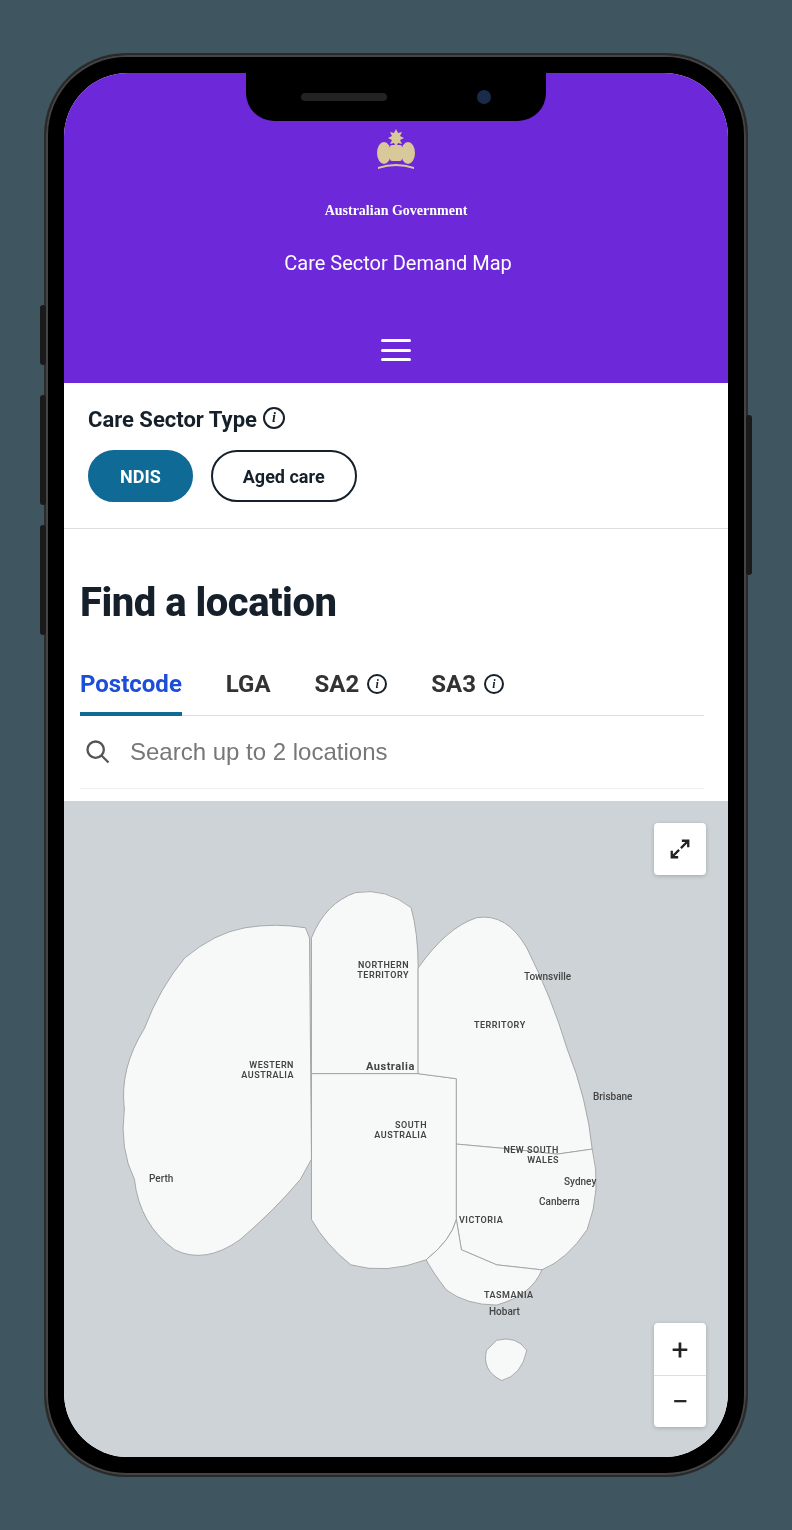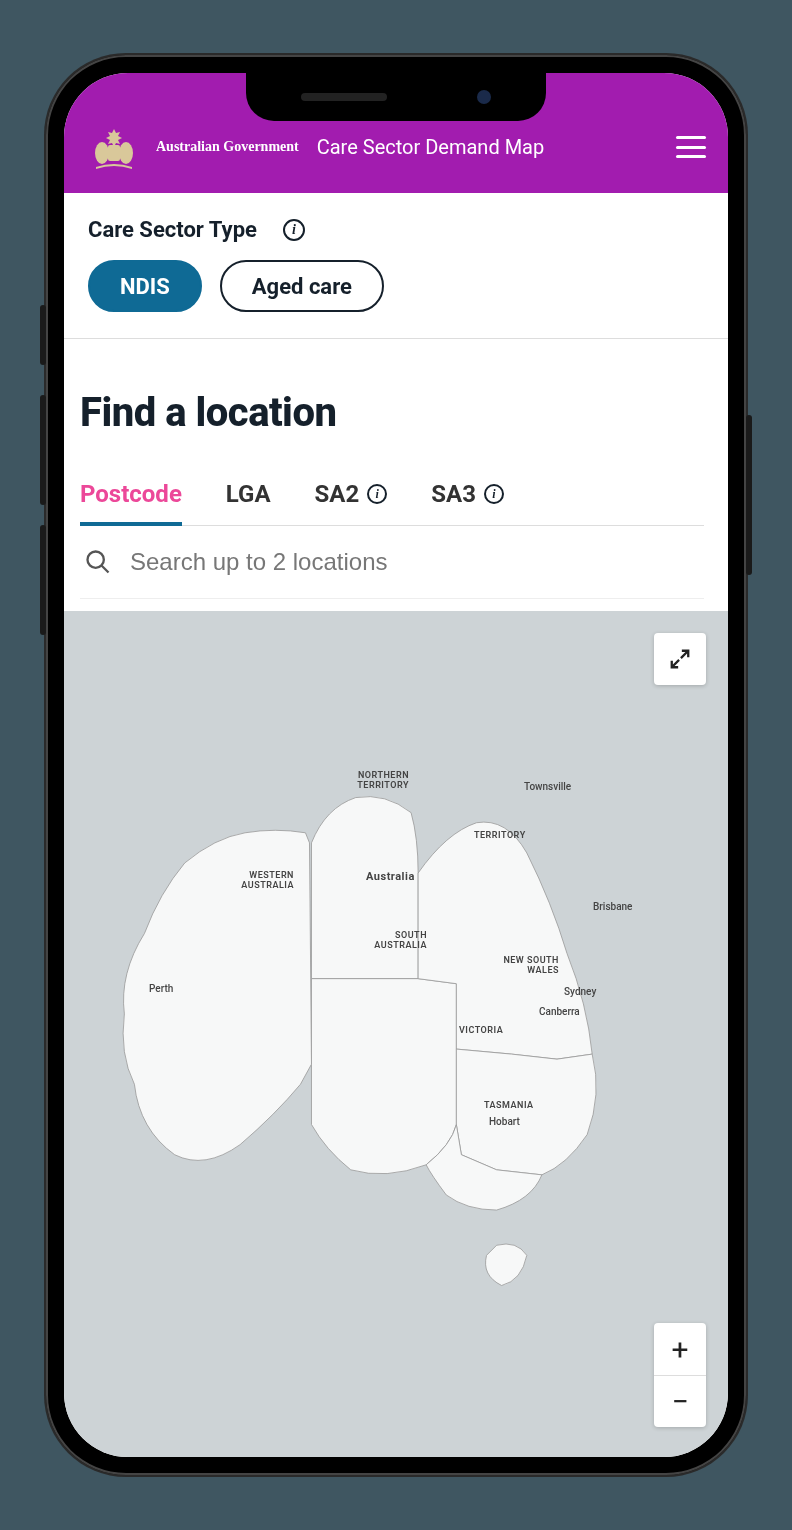--- a/index.html
+++ b/index.html
@@ -51,66 +51,67 @@
   .side-btn { position:absolute; background:#1a1a1a; border-radius:4px; }
   .sb1 { left:-6px; top:250px; width:6px; height:60px; }
   .sb2 { left:-6px; top:340px; width:6px; height:110px; }
   .sb3 { left:-6px; top:470px; width:6px; height:110px; }
   .sb4 { right:-6px; top:360px; width:6px; height:160px; }
 
   .screen { width:100%; height:100%; display:flex; flex-direction:column; }
 
   
   .header {
-    background: #a21caf;
+    background: #6d28d9;
     color:#fff;
     padding: 50px 22px 22px 22px;
     display:flex;
     align-items:center;
-    gap: 14px;
+    gap: 32px;
+    flex-direction: column;
   }
   .crest { width:56px; height:48px; flex-shrink:0; }
   .gov-text { font-family: Georgia, 'Times New Roman', serif; font-size:14px; font-weight:600; }
   .app-title { font-size:20px; font-weight:400; margin-left:4px; }
   .spacer { flex:1; }
   .hamburger { width:30px; height:22px; display:flex; flex-direction:column; justify-content:space-between; cursor:pointer; }
   .hamburger span { display:block; height:3px; background:#fff; border-radius:2px; }
 
   
   .sector-type {
     padding: 24px 24px 26px 24px;
     border-bottom: 1px solid #ddd;
   }
-  .sector-label-row { display:flex; align-items:center; gap:26px; margin-bottom:18px; }
+  .sector-label-row { display:flex; gap:6px; margin-bottom:18px; }
   .sector-label { font-size:22px; font-weight:700; color:#15202b; }
   .info-icon {
     width:22px; height:22px; border:2px solid #15202b; border-radius:50%;
     display:inline-flex; align-items:center; justify-content:center;
     font-family: Georgia, serif; font-weight:bold; font-size:14px; font-style:italic;
     color:#15202b; cursor:pointer;
   }
   .pill-row { display:flex; gap:18px; }
   .pill {
     height:52px; padding:0 30px; border-radius:26px;
-    font-size:22px; font-weight:700; display:flex; align-items:center;
+    font-size:18px; font-weight:700; display:flex; align-items:center;
     cursor:pointer; border:2px solid #15202b; background:#fff; color:#15202b;
   }
   .pill.active { background:#0f6a95; border-color:#0f6a95; color:#fff; }
 
   
   .find-section { padding: 50px 24px 0 16px; }
   .find-heading { font-size:40px; font-weight:800; color:#15202b; margin-bottom:44px; letter-spacing:-0.5px; }
 
   .tab-row { display:flex; gap:44px; border-bottom:1px solid #ddd; }
   .tab {
     font-size:24px; font-weight:700; color:#333; padding-bottom:14px;
     display:flex; align-items:center; gap:8px; cursor:pointer;
     border-bottom:4px solid transparent; margin-bottom:-1px;
   }
-  .tab.active { color:#ec4899; border-bottom-color:#0f6a95; }
+  .tab.active { color:#1d4ed8; border-bottom-color:#0f6a95; }
   .tab .info-icon { width:20px; height:20px; font-size:12px; border-width:2px; }
 
   .search-row {
     display:flex; align-items:center; gap:18px; padding:22px 4px;
     border-bottom:1px solid #eee;
   }
   .search-icon { width:28px; height:28px; color:#555; }
   .search-input {
     border:none; outline:none; font-size:24px; color:#000000; flex:1;
     background:transparent;

